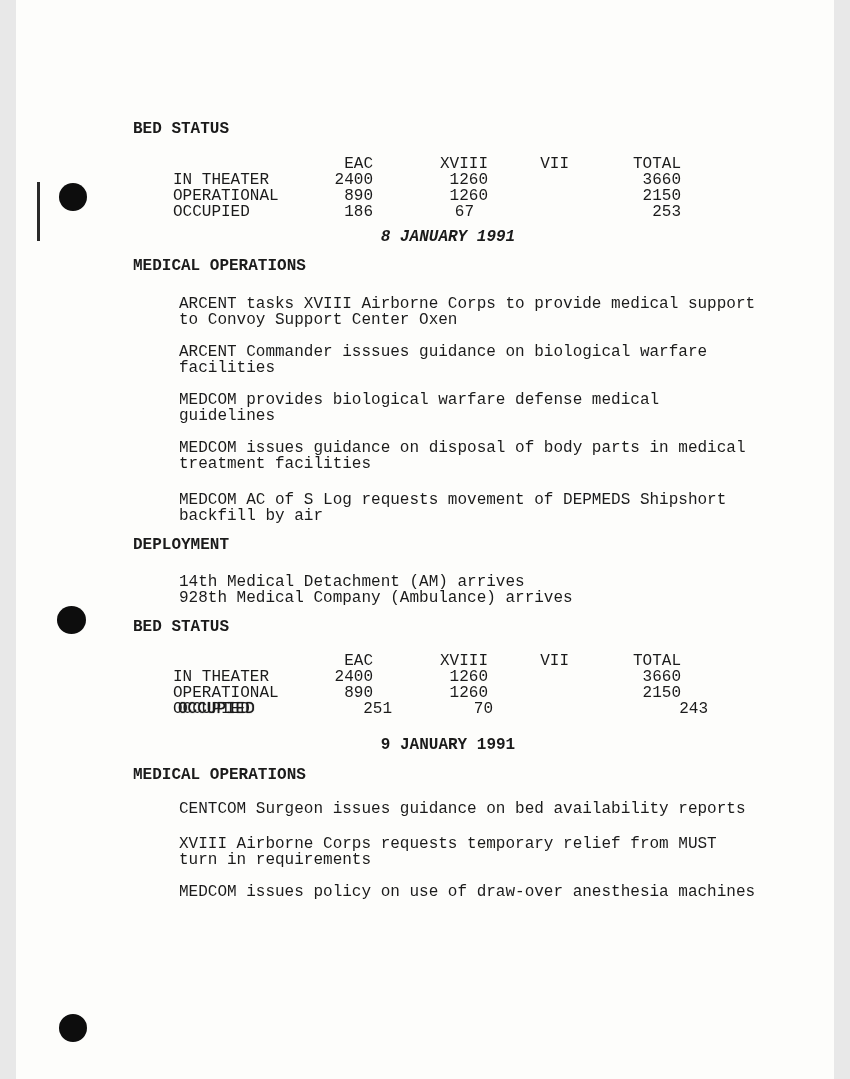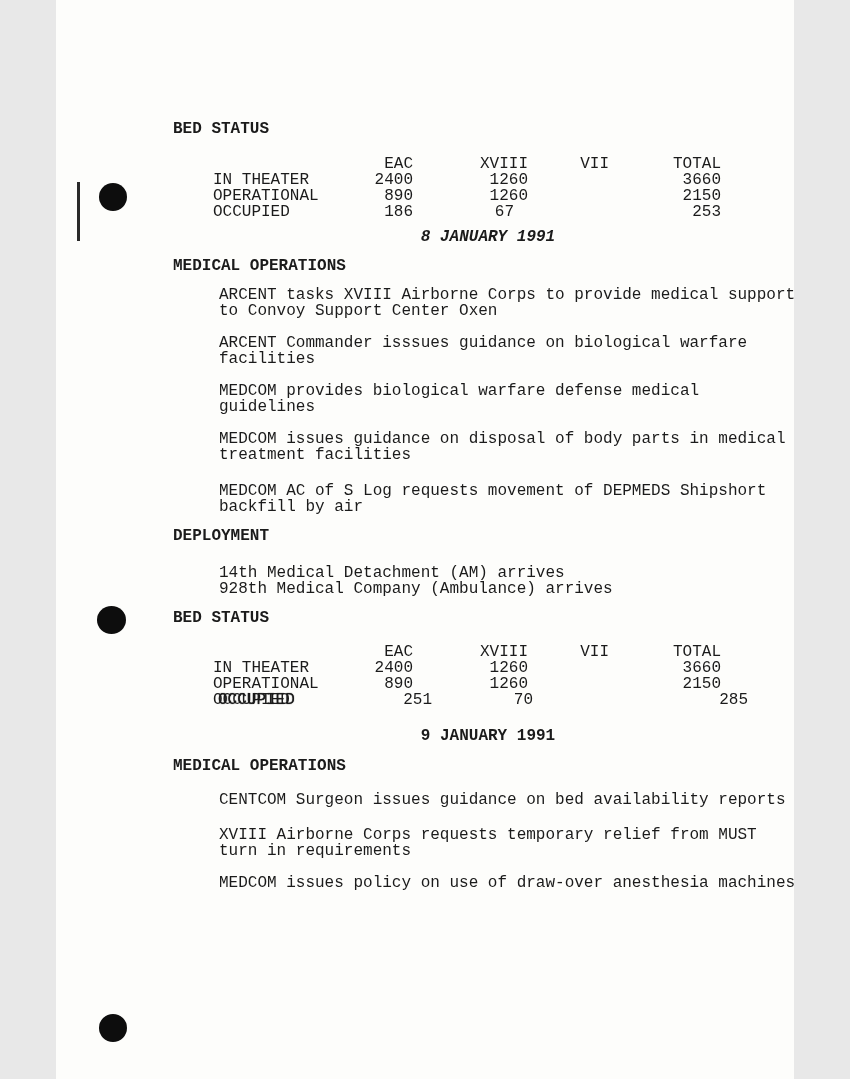--- a/index.html
+++ b/index.html
@@ -1,19 +1,19 @@
 <!DOCTYPE html>
 <html><head>
 <meta charset="utf-8">
 <title>Medical Operations Log</title>
 <style>
   html, body { margin: 0; padding: 0; background: #e8e8e8; }
   .page {
     position: relative;
-    width: 738px;
+    width: 818px;
     height: 1079px;
     margin: 0 auto;
     background: #fdfdfb;
     color: #1b1b1b;
     font-family: "Liberation Mono", "DejaVu Sans Mono", monospace;
     font-size: 16px;
     line-height: 16px;
     overflow: hidden;
   }
   .content { position: absolute; left: 117px; top: 121px; width: 660px; }
@@ -46,21 +46,21 @@
 
   
   .mt13 { margin-top: 13px; }
   .mt14 { margin-top: 14px; }
   .mt16 { margin-top: 16px; }
   .mt17 { margin-top: 9px; font-style: italic; }
   .mt18 { margin-top: 18px; }
   .mt19 { margin-top: 19px; }
   .mt20 { margin-top: 20px; }
   .mt21 { margin-top: 21px; }
-  .mt22 { margin-top: 13px; font-family: Liberation Mono, monospace; }
+  .mt22 { margin-top: 22px; font-family: Liberation Mono, monospace; }
 
   
   .punch { position: absolute; background: #0d0d0d; border-radius: 50%; }
   .p1 { left: 43px; top: 183px;  width: 28px; height: 28px; }
   .p2 { left: 41px; top: 606px;  width: 29px; height: 28px; }
   .p3 { left: 43px; top: 1014px; width: 28px; height: 28px; }
   .tick { position: absolute; left: 21px; top: 182px; width: 3px; height: 59px; background: #2a2a2a; }
 </style>
 </head>
 <body>
@@ -141,21 +141,21 @@
       <span class="c num"></span>
       <span class="c num">2150</span>
 
       <span class="c label ovr">
         <span class="ov">OCCUPIED</span>
         <span class="ov ov2">OCCUPIED</span>
       </span>
       <span class="c num sh19">251</span>
       <span class="c num sh5">70</span>
       <span class="c num"></span>
-      <span class="c num sh27">285</span>
+      <span class="c num sh27">243</span>
     </div>
 
     <div class="date mt20">9 JANUARY 1991</div>
 
     <div class="h mt14">MEDICAL OPERATIONS</div>
     <div class="para mt18">CENTCOM Surgeon issues guidance on bed availability reports</div>
     <div class="para mt19">XVIII Airborne Corps requests temporary relief from MUST
 turn in requirements</div>
     <div class="para mt16">MEDCOM issues policy on use of draw-over anesthesia machines</div>
 

